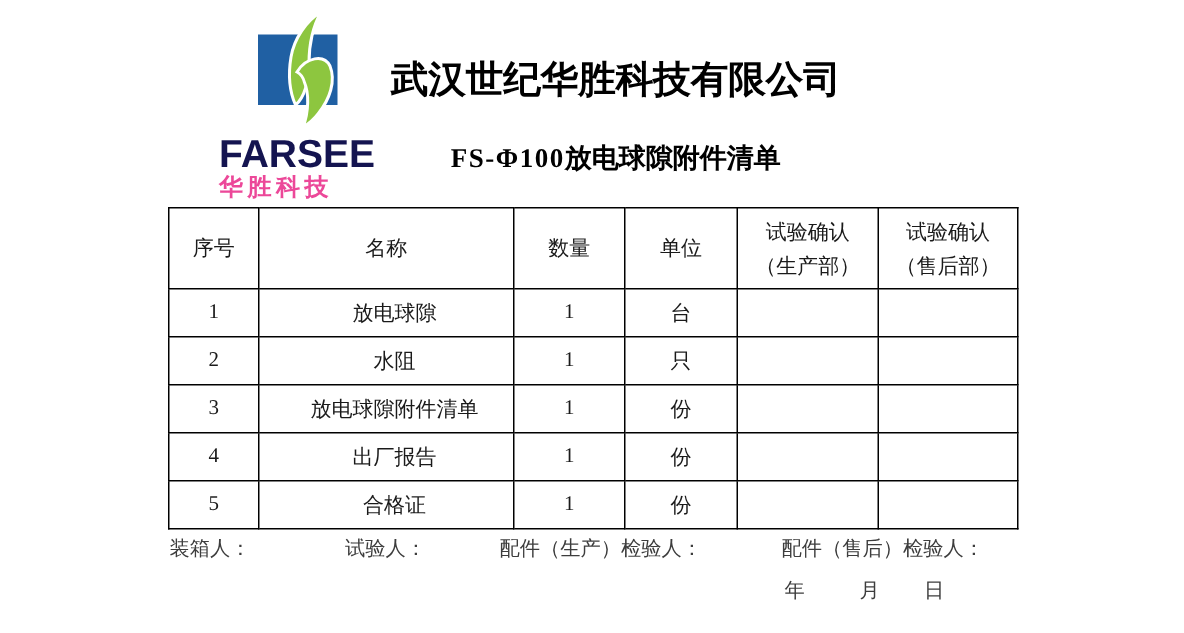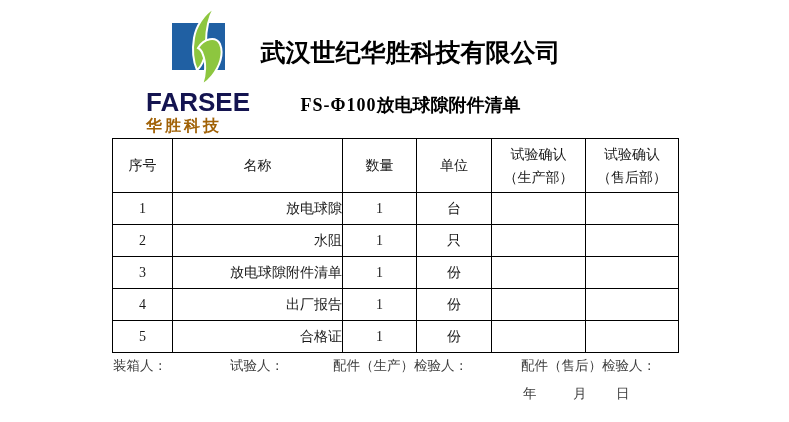--- a/index.html
+++ b/index.html
@@ -27,21 +27,21 @@
     font-weight: bold;
     color: #141450;
     line-height: 1;
     letter-spacing: 0px;
     margin-top: 1px;
     font-family: "Liberation Sans", sans-serif;
   }
   .brand-cn {
     font-size: 16px;
     font-weight: bold;
-    color: #a16207;
+    color: #ec4899;
     letter-spacing: 3px;
     line-height: 1.1;
     margin-top: 2px;
   }
 
   
   .company-title {
     position: absolute;
     left: 238px;
     top: 36px;
@@ -81,21 +81,21 @@
     border: 1px solid #000;
     font-size: 14px;
     font-weight: normal;
     color: #1a1a1a;
     text-align: center;
     vertical-align: middle;
     overflow: hidden;
   }
   table.acc thead th { height: 54px; line-height: 1.6; }
   table.acc tbody td { height: 32px; }
-  table.acc td.name-cell { text-align: right; padding-left: 11px; }
+  table.acc td.name-cell { text-align: center; padding-left: 11px; }
   .num {
     font-family: "Liberation Serif", "DejaVu Serif", serif;
     font-size: 15px;
   }
 
   
   .footer-label {
     position: absolute;
     font-size: 13.5px;
     color: #3d3d3d;

